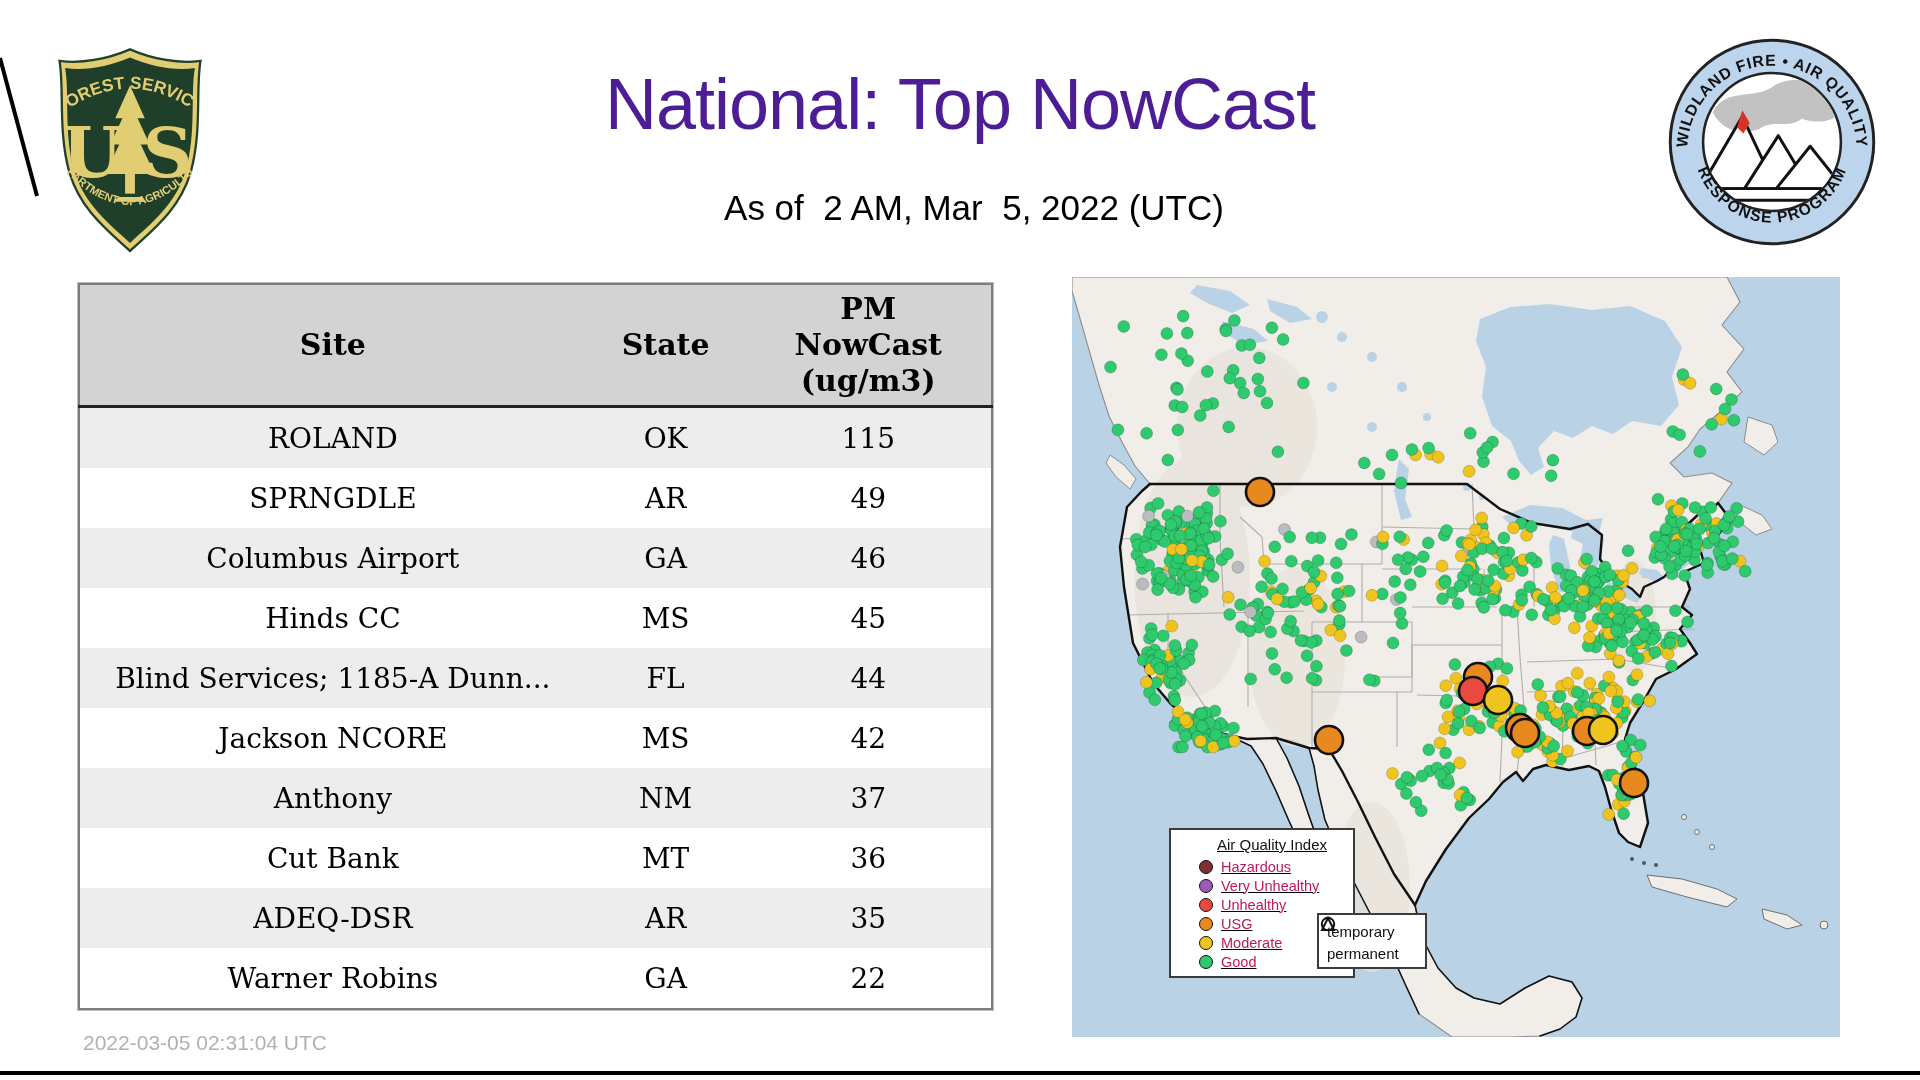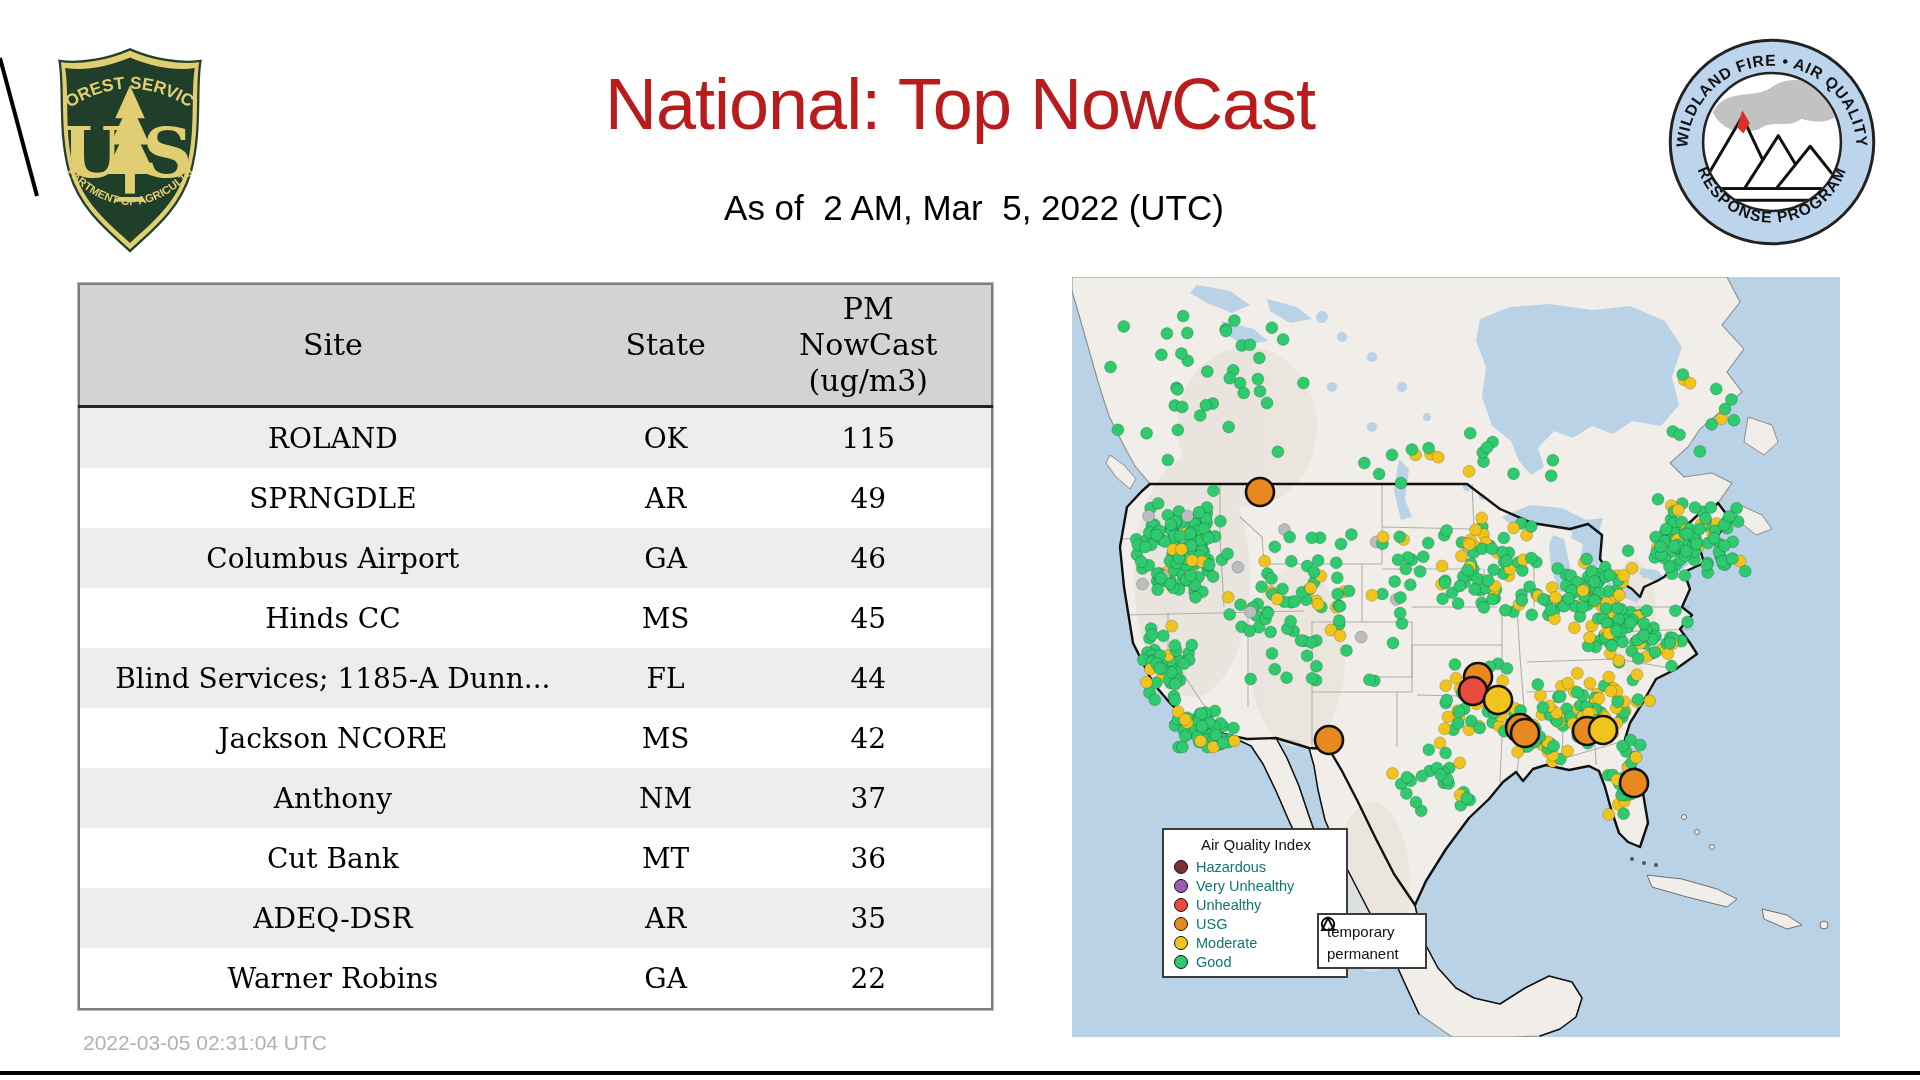--- a/index.html
+++ b/index.html
@@ -1,41 +1,41 @@
 <!DOCTYPE html>
 <html><head>
 <meta charset="utf-8">
 <style>
   html,body{margin:0;padding:0;background:#888;}
   .page{position:relative;width:1920px;height:1080px;background:#ffffff;overflow:hidden;
         font-family:"Liberation Sans",sans-serif;}
   .title{position:absolute;left:0;top:62px;width:1920px;text-align:center;
-         font-size:72px;line-height:84px;color:#b91c1c;letter-spacing:-1px;}
+         font-size:72px;line-height:84px;color:#4c1d95;letter-spacing:-1px;}
   .subtitle{position:absolute;left:0;top:188px;width:1920px;text-align:center;
             font-size:35px;color:#000;white-space:pre;margin-left:14px;}
   .footer-ts{position:absolute;left:55px;top:1031px;font-size:21px;color:#b1b1b1;margin-left:28px;}
 
   
   .site-table{position:absolute;left:78px;top:283px;width:915px;border-collapse:collapse;
               font-family:"DejaVu Serif","Liberation Serif",serif;color:#000;
               border:2px solid #7d7d7d;box-shadow:0 0 0 1px #bbb;}
-  .site-table thead th{background:#d3d3d3;height:118px;font-size:30px;font-weight:normal;
+  .site-table thead th{background:#d3d3d3;height:118px;font-size:30px;font-weight:bold;
               text-align:center;vertical-align:middle;white-space:pre-line;line-height:36px;
               border-bottom:3px solid #222;}
   .site-table td{height:58px;font-size:28px;text-align:center;vertical-align:middle;}
   .site-table tr.odd td{background:#ededed;}
   .site-table tr.even td{background:#ffffff;}
 
   
   .map-wrap{position:absolute;left:1072px;top:277px;width:768px;height:760px;background:#b9d2e6;}
   .map-wrap svg{position:absolute;left:0;top:0;}
   .legend-box{position:absolute;background:#fff;border:2px solid #3c3c3c;box-sizing:border-box;}
-  .aqi-box{left:90px;top:551px;width:186px;height:150px;padding:6px 8px 4px 10px;}
+  .aqi-box{left:97px;top:551px;width:186px;height:150px;padding:6px 8px 4px 28px;text-decoration:underline;}
   .aqi-title{font-size:15px;color:#111;text-align:center;margin-bottom:4px;}
-  .aqi-item{display:flex;align-items:center;height:19px;font-size:14.5px;color:#0f766e;}
+  .aqi-item{display:flex;align-items:center;height:19px;font-size:14.5px;color:#be185d;}
   .aqi-swatch{width:14px;height:14px;border-radius:50%;border:1.6px solid #111;
               margin-right:8px;flex:0 0 auto;box-sizing:border-box;}
   .sym-box{left:245px;top:636px;width:110px;height:56px;padding:5px 6px 3px 8px;}
   .sym-item{display:flex;align-items:center;height:22px;font-size:15px;color:#111;}
   .sym-glyph{width:18px;margin-right:5px;flex:0 0 auto;}
 
   
   .frame-bottom{position:absolute;left:0;top:1071px;width:1920px;height:4px;background:#000;}
   .corner-mark{position:absolute;left:0;top:0;}
 

